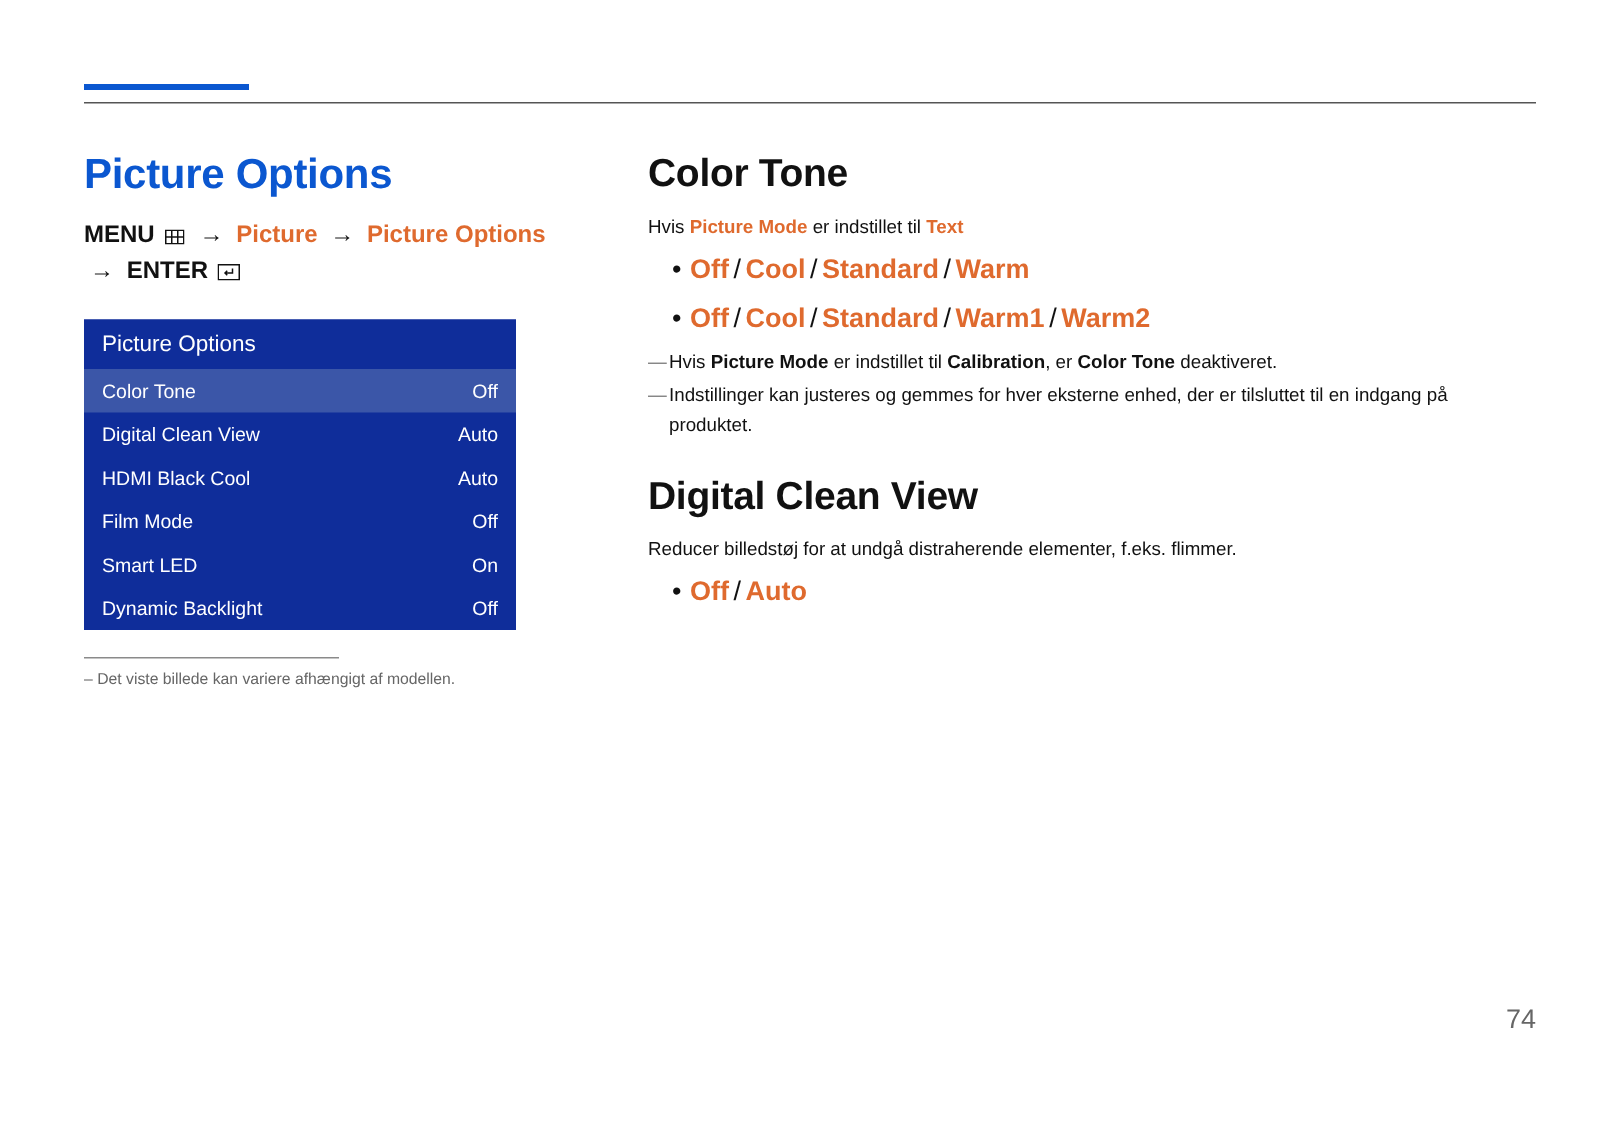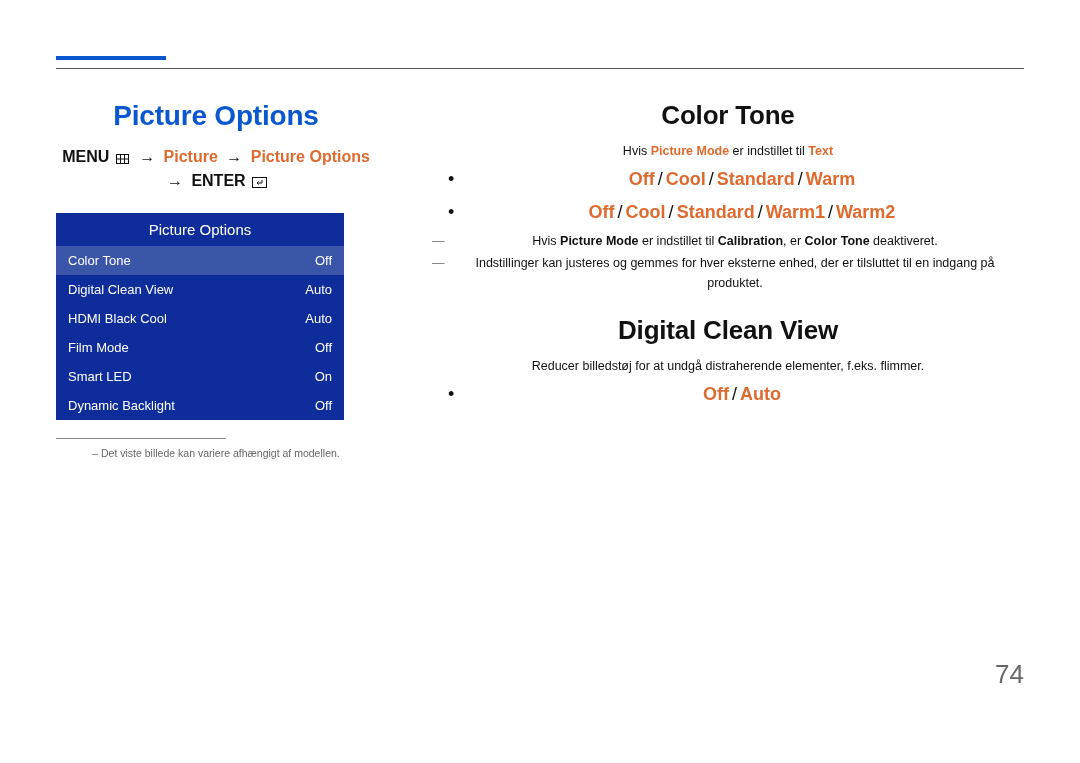--- a/index.html
+++ b/index.html
@@ -1,17 +1,17 @@
 <!DOCTYPE html>
 <html><head>
 <meta charset="utf-8">
 <style>
   * { box-sizing: border-box; margin: 0; padding: 0; }
   html, body { width: 1080px; height: 763px; font-family: Arial, Helvetica, sans-serif; background: #fff; color: #111; }
-  .page { position: relative; width: 1080px; height: 714px; padding: 56px 56px 0 56px; text-align: center; }
+  .page { position: relative; width: 1080px; height: 714px; padding: 56px 56px 0 56px; }
   .rule-bar { position: absolute; top: 56px; left: 56px; width: 110px; height: 4px; background: #0b57d0; }
   .rule-line { position: absolute; top: 68px; left: 56px; right: 56px; height: 1px; background: #555; }
   .cols { display: flex; gap: 56px; margin-top: 44px; }
   .left { width: 320px; flex: 0 0 320px; }
   .right { flex: 1 1 auto; }
   .h-blue { color: #0b57d0; font-size: 28px; font-weight: 600; margin-bottom: 14px; letter-spacing: -0.2px; }
   .h-black { color: #111; font-size: 26px; font-weight: 600; margin-bottom: 10px; letter-spacing: -0.2px; }
   .breadcrumb { font-size: 16px; margin-bottom: 18px; line-height: 1.4; }
   .breadcrumb b { font-weight: 700; }
   .bc-accent { color: #df6a2e; font-weight: 700; }
@@ -25,21 +25,21 @@
   .footnote { font-size: 10.5px; color: #666; }
   .para { font-size: 12.5px; line-height: 1.6; margin-bottom: 4px; }
   .accent { color: #df6a2e; font-weight: 700; }
   .b { font-weight: 700; }
   ul.bullets { list-style: none; margin: 2px 0 4px 0; }
   ul.bullets li { font-size: 18px; line-height: 1.6; padding-left: 28px; position: relative; }
   ul.bullets li::before { content: "•"; position: absolute; left: 16px; top: 0; color: #111; }
   .dash { font-size: 12.5px; line-height: 1.6; padding-left: 14px; position: relative; margin-top: 2px; }
   .dash::before { content: "―"; position: absolute; left: 0; top: 0; color: #777; }
   .section-gap { height: 22px; }
-  .page-num { position: absolute; right: 56px; bottom: 24px; font-size: 26px; color: #666; }
+  .page-num { position: absolute; right: 56px; bottom: 24px; font-size: 18px; color: #666; }
   .sep { color: #111; margin: 0 3px; }
 </style>
 </head>
 <body>
 
 <div class="page">
   <div class="rule-bar"></div>
   <div class="rule-line"></div>
 
   <div class="cols">

